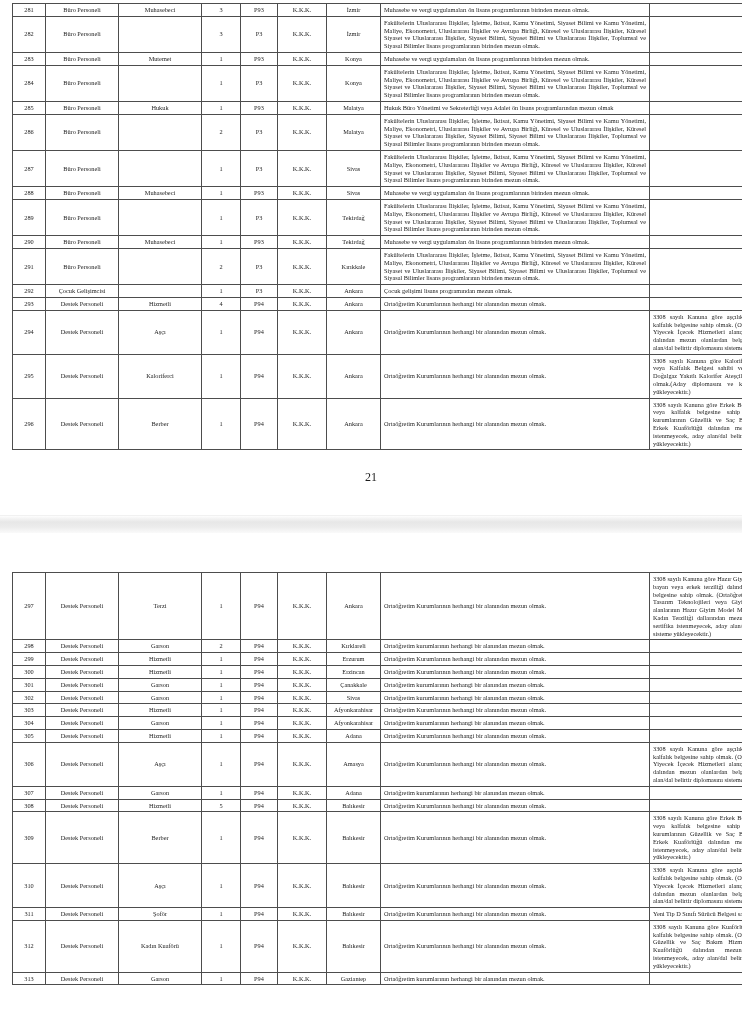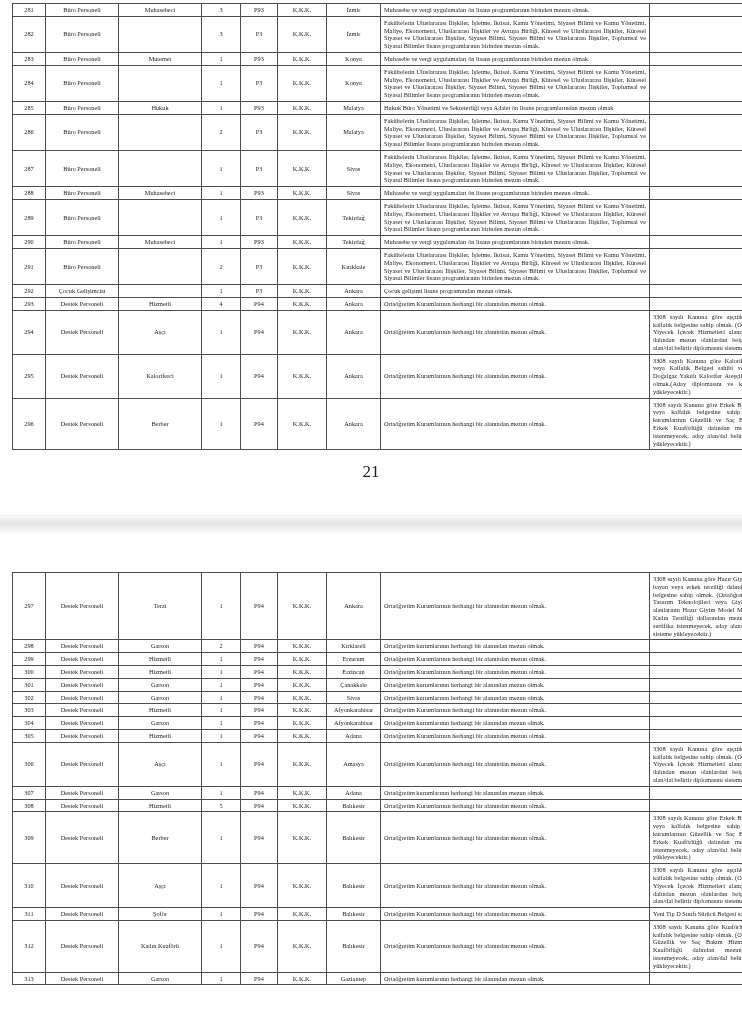--- a/index.html
+++ b/index.html
@@ -39,22 +39,22 @@
   td.c1{text-align:center;width:66px;padding:2px 7px;}
   td.c2{text-align:center;width:76px;}
   td.c3{text-align:center;width:32px;}
   td.c4{text-align:center;width:30px;}
   td.c5{text-align:center;width:42px;}
   td.c6{text-align:center;width:47px;}
   td.c7{text-align:justify;width:262px;padding:2px 5px;}
   td.c8{text-align:justify;width:150px;padding:2px 5px;}
   .page-number{
     text-align:center;
-    font-size:17px;
-    margin-top:12px;
+    font-size:12px;
+    margin-top:20px;
     padding-bottom:12px;
   }
 </style>
 </head>
 <body>
 
 <div class="canvas">
 
   <section class="page page1">
     <table class="jobs">

